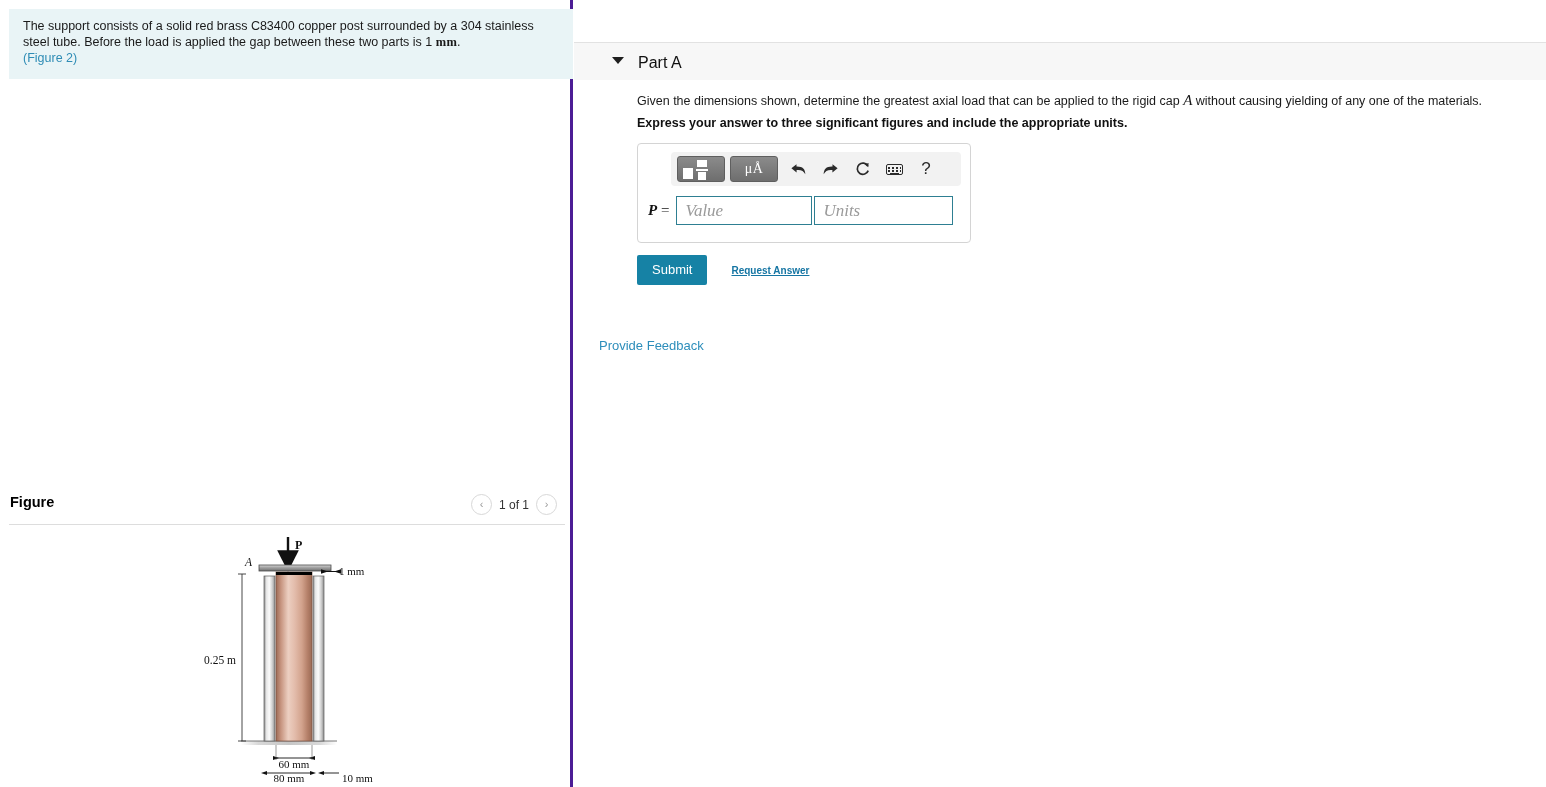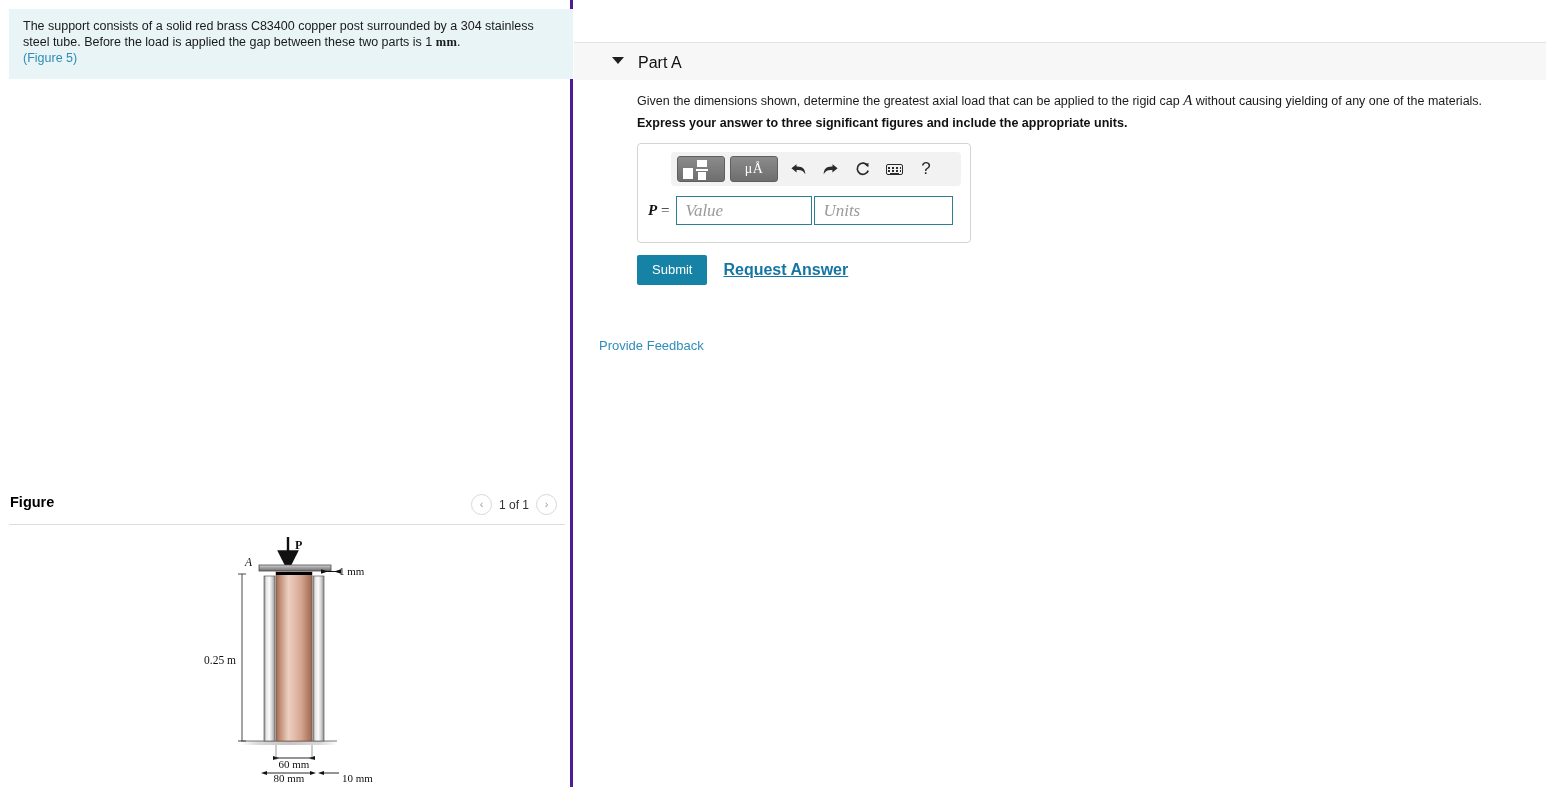--- a/index.html
+++ b/index.html
@@ -281,23 +281,23 @@
     background: #1682a5;
     color: #ffffff;
     border: 0;
     border-radius: 2px;
     font-size: 13px;
     font-family: "Liberation Sans", sans-serif;
     padding: 7px 15px 8px 15px;
     cursor: pointer;
   }
   #request-answer {
-    margin-left: 16px;
+    margin-left: 24px;
     color: #1575a3;
-    font-size: 16px;
+    font-size: 10px;
     font-weight: bold;
     text-decoration: underline;
     cursor: pointer;
   }
   #provide-feedback {
     position: absolute;
     left: 25px; top: 258px;
     color: #2d8ebb;
     font-size: 13px;
     text-decoration: none;
@@ -306,21 +306,21 @@
 </style>
 </head>
 <body>
 
 <div id="page">
 
   <div id="left-pane">
 
     <div id="problem-box">
       <span>The support consists of a solid red brass C83400 copper post surrounded by a 304 stainless steel tube. Before the load is applied the gap between these two parts is 1 </span><span class="mathunit">mm</span><span>.</span><br>
-      <a id="figure-link" href="#">(Figure 5)</a>
+      <a id="figure-link" href="#">(Figure 2)</a>
     </div>
 
     <div id="figure-header">
       <div id="figure-title">Figure</div>
       <div id="figure-pager">
         <button class="pager-btn">‹</button>
         <span id="pager-label">1 of 1</span>
         <button class="pager-btn">›</button>
       </div>
     </div>

